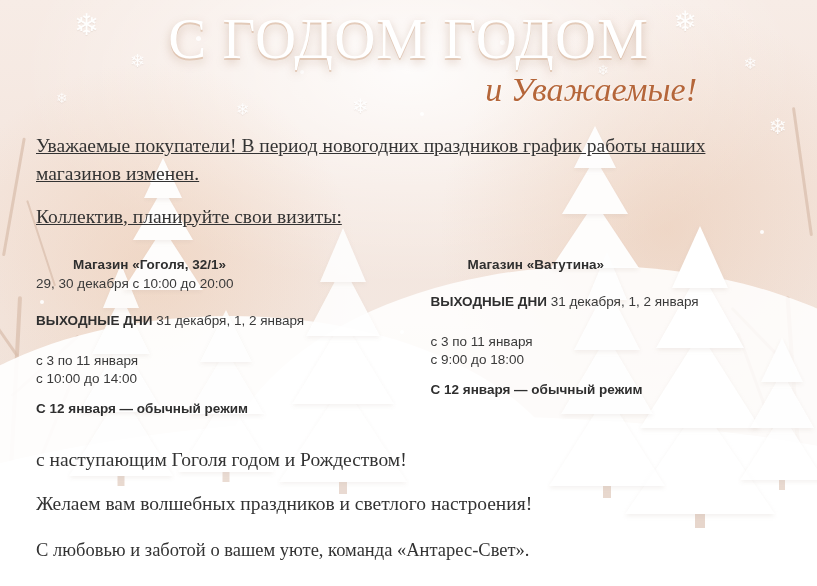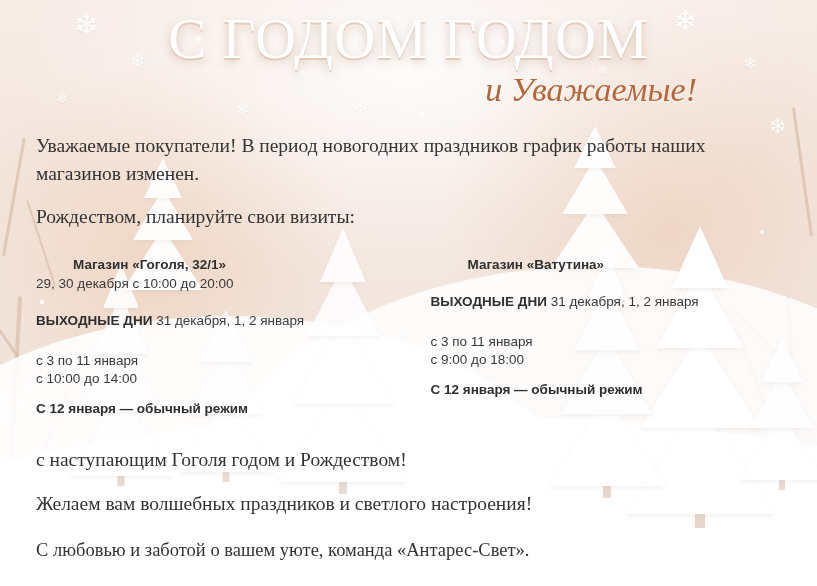--- a/index.html
+++ b/index.html
@@ -156,21 +156,21 @@
     padding: 0 36px;
     box-sizing: border-box;
     color: #3b3b3b;
   }
   .intro {
     font-size: 19.5px;
     line-height: 1.45;
     color: #333333;
     margin: 10px 0 0 0;
   }
-  .intro p { margin: 1px 0 14px 0; }
+  .intro p { margin: 1px 0 14px 0; text-decoration: underline; }
 
   .schedule {
     display: flex;
     margin-top: 26px;
   }
   .col {
     width: 50%;
     box-sizing: border-box;
     padding-right: 18px;
   }
@@ -333,21 +333,21 @@
 
   <div class="header">
     <h1 class="title-main">С ГОДОМ ГОДОМ</h1>
     <div class="title-sub">и Уважаемые!</div>
   </div>
 
   <div class="content">
 
     <div class="intro">
       <p>Уважаемые покупатели! В период новогодних праздников график работы наших магазинов изменен.</p>
-      <p>Рождеством, планируйте свои визиты:</p>
+      <p>Коллектив, планируйте свои визиты:</p>
     </div>
 
     <div class="schedule">
 
       <div class="col">
         <p class="shop-name">Магазин «Гоголя, 32/1»</p>
         <p class="shop-hours">29, 30 декабря с 10:00 до 20:00</p>
         <p class="dayoff">
           <b>ВЫХОДНЫЕ ДНИ</b>
           <span>31 декабря, 1, 2 января</span>

